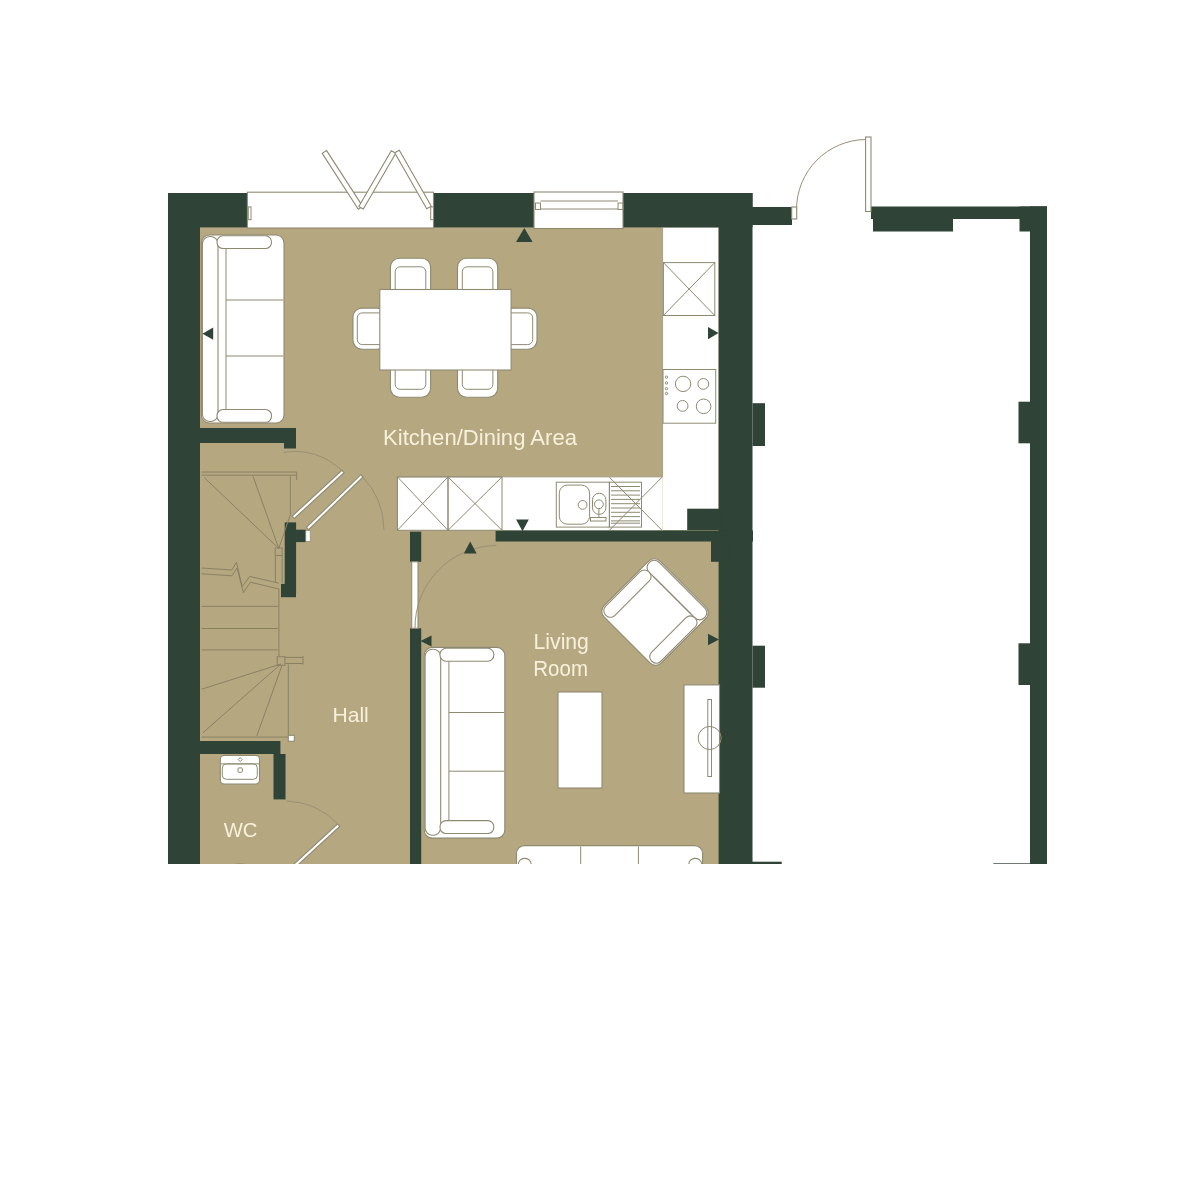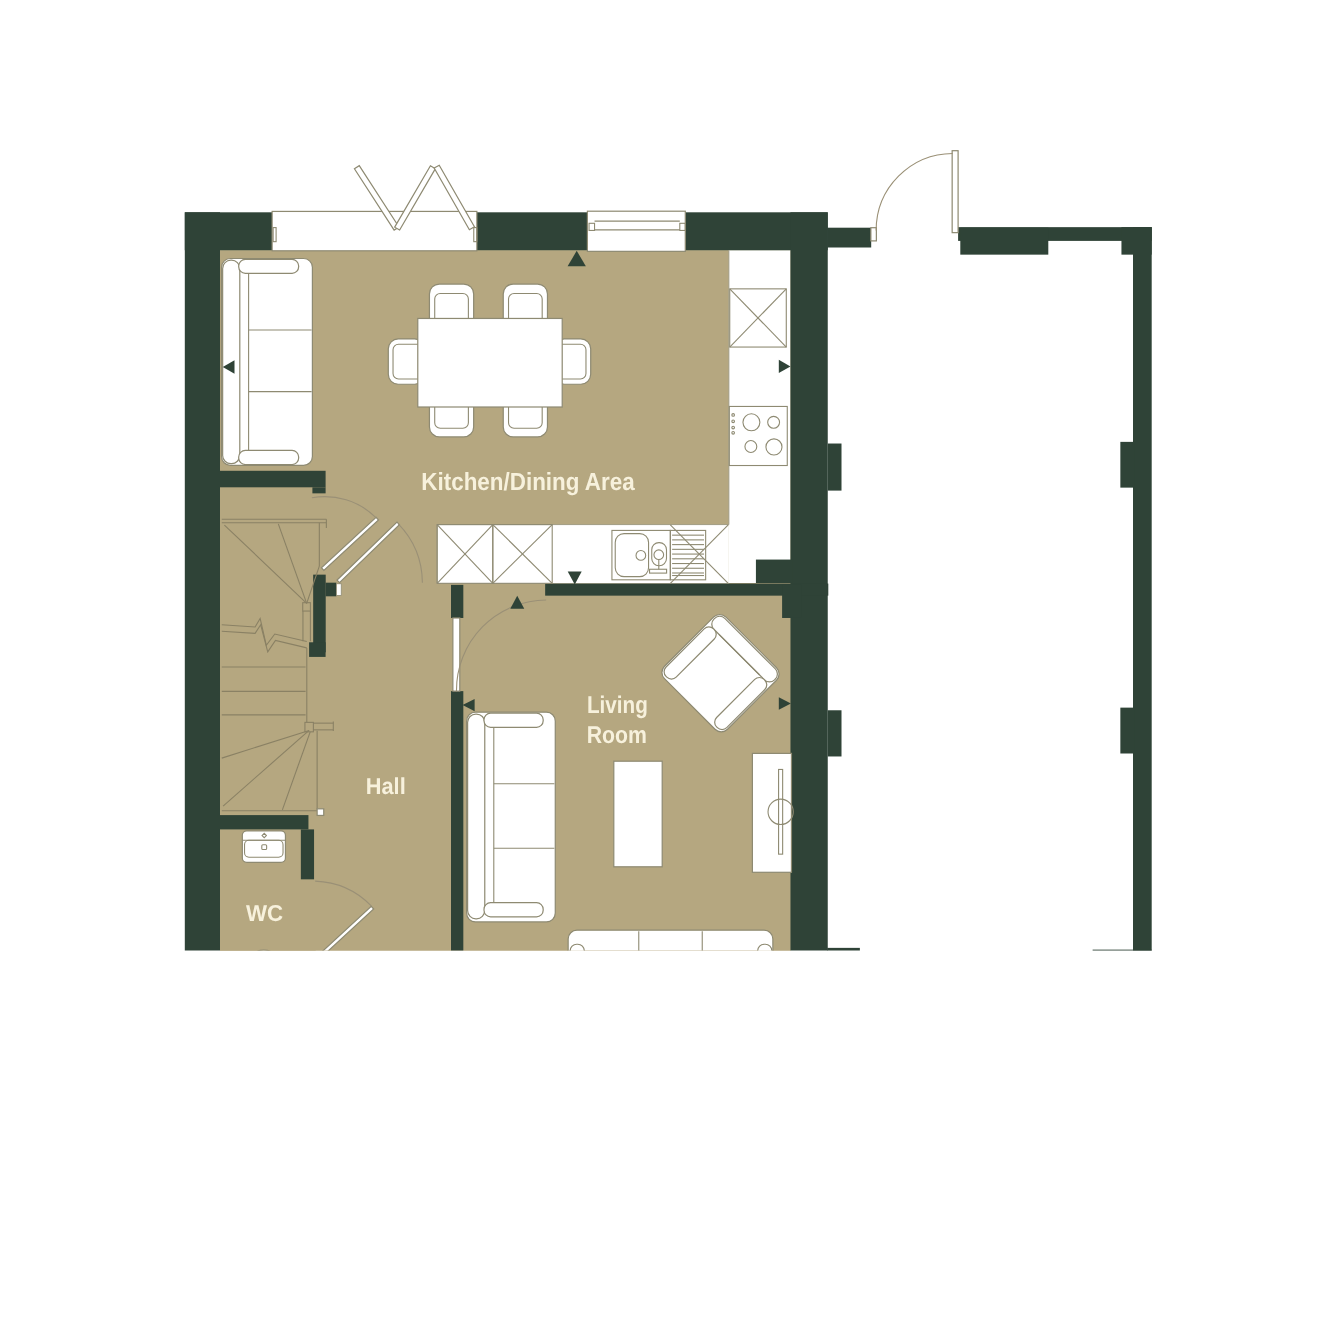--- a/index.html
+++ b/index.html
@@ -1,16 +1,16 @@
 <!DOCTYPE html>
 <html><head>
 <meta charset="utf-8">
 <style>
   html,body{margin:0;padding:0;background:#ffffff;}
-  .wrap{width:1200px;height:864px;position:relative;background:#ffffff;font-weight:bold;}
+  .wrap{width:1200px;height:864px;position:relative;background:#ffffff;}
   svg{display:block;}
   text{font-family:"Liberation Sans", sans-serif;fill:#f7f1dc;}
 </style>
 </head>
 <body>
 <div class="wrap">
 <svg width="1200" height="1200" viewBox="0 0 1200 1200">
 <defs>
 <style>
  .w{fill:#2f4337;}

